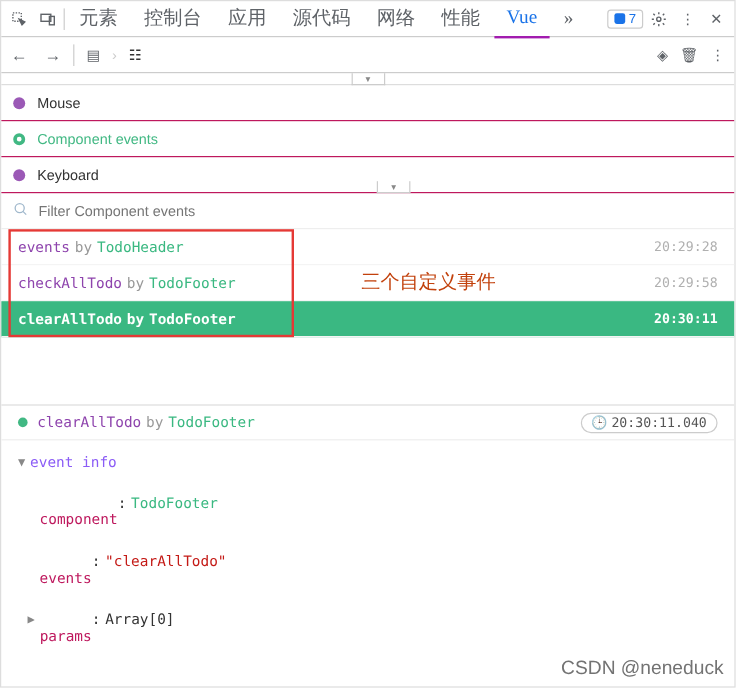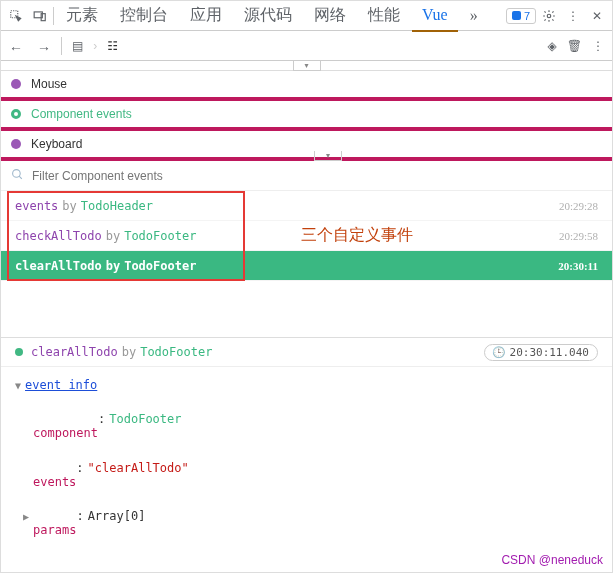--- a/index.html
+++ b/index.html
@@ -1,51 +1,51 @@
 <!DOCTYPE html>
 <html><head>
   <meta charset="utf-8">
   <style>
     * { box-sizing: border-box; margin: 0; padding: 0; }
     body { font-family: "Helvetica Neue", Arial, sans-serif; font-size: 12px; color: #333; width: 613px; height: 573px; background: #fff; overflow: hidden; border: 1px solid #ddd; }
     
     .top-tabs { display: flex; align-items: center; height: 30px; border-bottom: 1px solid #ccc; padding: 0 4px; gap: 2px; }
     .top-tabs .tab { padding: 6px 10px; color: #5f6368; cursor: pointer; font-size: 16px; font-family: Liberation Serif, serif; }
-    .top-tabs .tab.active { color: #1a73e8; border-bottom: 2px solid #a16207; }
+    .top-tabs .tab.active { color: #1a73e8; border-bottom: 2px solid #a21caf; }
     .top-tabs .spacer { flex: 1; }
     .top-tabs .icon-btn { width: 22px; height: 22px; display: flex; align-items: center; justify-content: center; color: #5f6368; cursor: pointer; }
     .badge { display: inline-flex; align-items: center; gap: 3px; border: 1px solid #ccc; border-radius: 3px; padding: 1px 5px; font-size: 11px; color: #1a73e8; }
     .badge-dot { width: 9px; height: 9px; background: #1a73e8; border-radius: 2px; }
     
     .toolbar { display: flex; align-items: center; height: 30px; border-bottom: 1px solid #ccc; padding: 0 8px; gap: 10px; }
     .toolbar .nav { display: flex; gap: 14px; align-items: center; }
     .toolbar .nav span { color: #5f6368; cursor: pointer; font-size: 14px; }
     .toolbar .sep { width: 1px; height: 18px; background: #ccc; }
     .toolbar .right { margin-left: auto; display: flex; gap: 10px; align-items: center; color: #5f6368; }
     
     .collapse-bar { height: 10px; border-bottom: 1px solid #ddd; display: flex; justify-content: center; align-items: center; }
     .collapse-handle { width: 28px; height: 10px; border: 1px solid #ccc; border-top: none; display: flex; align-items: center; justify-content: center; font-size: 8px; color: #888; }
     
     .event-types { }
-    .event-row { display: flex; align-items: center; height: 30px; padding: 0 10px; border-bottom: 4px solid #be185d; gap: 10px; }
+    .event-row { display: flex; align-items: center; height: 30px; padding: 0 10px; border-bottom: 1px solid #be185d; gap: 10px; }
     .dot { width: 10px; height: 10px; border-radius: 50%; }
     .ring { width: 10px; height: 10px; border-radius: 50%; border: 3px solid; background: transparent; }
     .event-row.active .label { color: #41b883; }
     
     .filter-row { display: flex; align-items: center; height: 30px; padding: 0 10px; border-bottom: 1px solid #eee; gap: 8px; position: relative; }
     .filter-row input { border: none; outline: none; flex: 1; font-size: 12px; color: #999; }
     
     .events-list { position: relative; }
     .redbox { position: absolute; left: 6px; top: 0; width: 238px; height: 90px; border: 2px solid #e53935; z-index: 5; pointer-events: none; }
     .annotation { position: absolute; left: 300px; top: 34px; color: #c2410c; font-size: 16px; z-index: 6; pointer-events: none; }
     .evt { display: flex; align-items: center; height: 30px; padding: 0 14px; border-bottom: 1px solid #f4f4f4; font-family: Menlo, Consolas, monospace; font-size: 12px; }
     .evt .name { color: #8e44ad; }
     .evt .by { color: #999; margin: 0 4px; }
     .evt .comp { color: #3ab881; }
-    .evt .time { margin-left: auto; color: #b0b0b0; font-size: 11px; font-family: Liberation Serif, serif; }
+    .evt .time { margin-left: auto; color: #b0b0b0; font-size: 11px; }
     .evt.selected { background: #3ab882; color: #fff; }
     .evt.selected .name, .evt.selected .by, .evt.selected .comp, .evt.selected .time { color: #fff; font-weight: bold; }
     
     .gap { height: 56px; }
     
     .detail-header { display: flex; align-items: center; height: 30px; padding: 0 14px; border-top: 1px solid #ddd; border-bottom: 1px solid #eee; font-family: Menlo, Consolas, monospace; font-size: 12px; }
     .detail-header .dot2 { width: 8px; height: 8px; border-radius: 50%; background: #41b883; margin-right: 8px; }
     .detail-header .name { color: #8e44ad; }
     .detail-header .by { color: #999; margin: 0 4px; }
     .detail-header .comp { color: #3ab881; }
@@ -54,21 +54,21 @@
     .detail-body { padding: 8px 14px; font-family: Menlo, Consolas, monospace; font-size: 12px; line-height: 1.7; }
     .tree-row { display: flex; align-items: center; }
     .caret { color: #888; margin-right: 4px; font-size: 10px; }
     .key { color: #be185d; margin-top: 28px; }
     .colon { color: #333; margin-right: 4px; }
     .val-comp { color: #3ab881; }
     .val-str { color: #c41a16; }
     .val-arr { color: #333; }
     .indent1 { padding-left: 18px; }
     
-    .watermark { position: absolute; right: 10px; bottom: 6px; color: #a21caf; font-size: 12px; }
+    .watermark { position: absolute; right: 10px; bottom: 6px; color: #737373; font-size: 16px; }
     
     .svg-icon { width: 14px; height: 14px; }
   </style>
 </head>
 <body>
 
 <div class="top-tabs">
   <span class="icon-btn">
     <svg class="svg-icon" viewBox="0 0 24 24" fill="none" stroke="#5f6368" stroke-width="2">
         <rect x="3" y="3" width="12" height="12" stroke-dasharray="2 2"></rect>
@@ -184,21 +184,21 @@
   <span class="comp">TodoFooter</span>
   <span class="time-pill">
     <span>🕒</span>
     <span>20:30:11.040</span>
   </span>
 </div>
 
 <div class="detail-body">
   <div class="tree-row">
     <span class="caret">▼</span>
-    <span style="color:#1d4ed8;text-decoration:underline;">event info</span>
+    <span style="color:#8b5cf6;">event info</span>
   </div>
   <div class="tree-row indent1">
     <span class="key">component</span>
       <span class="colon">:</span>
     <span class="val-comp">TodoFooter</span>
   </div>
   <div class="tree-row indent1">
     <span class="key">events</span>
       <span class="colon">:</span>
     <span class="val-str">"clearAllTodo"</span>

